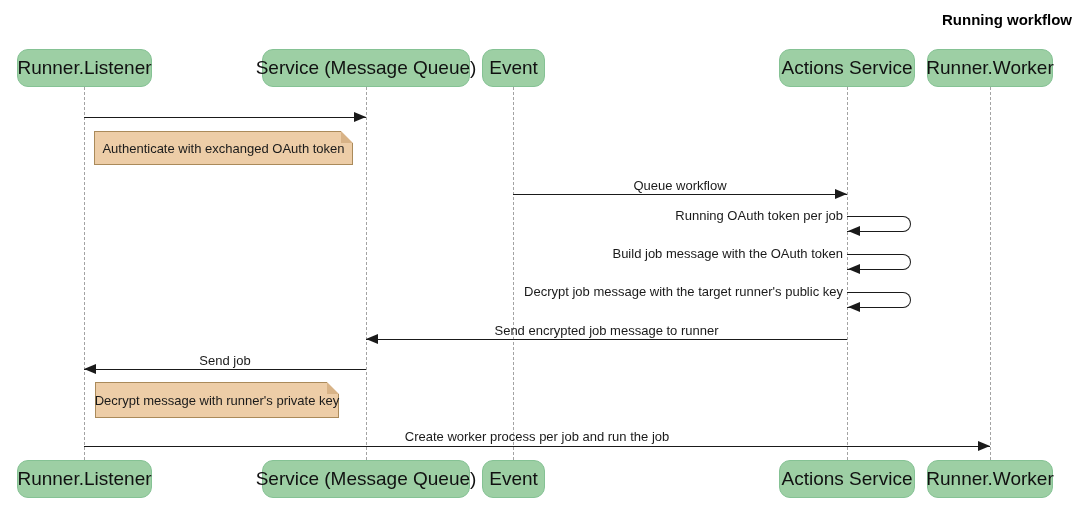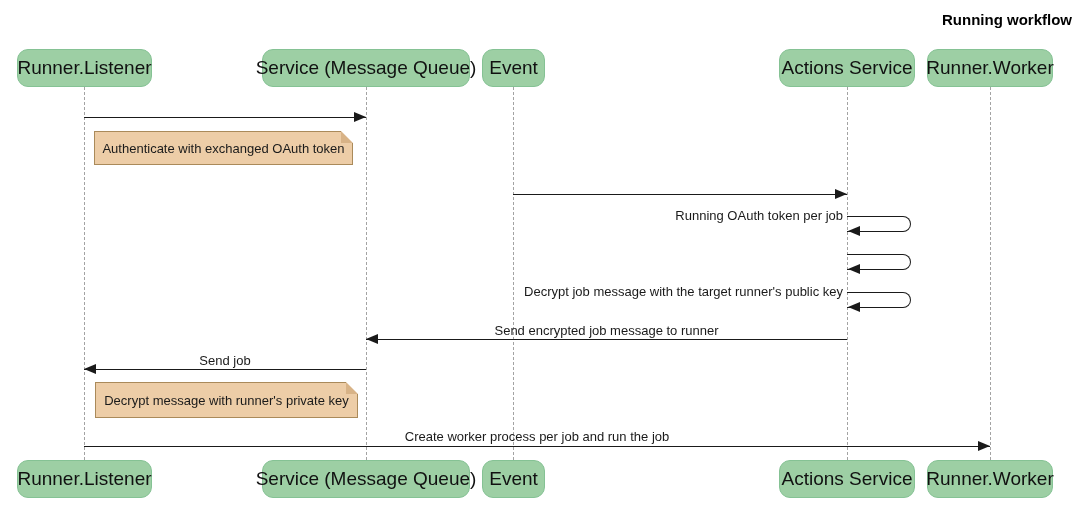--- a/index.html
+++ b/index.html
@@ -84,43 +84,45 @@
   <div class="actor" style="left:927px;top:49px;width:126px;">Runner.Worker</div>
 
   <div class="line" style="left:84px;top:117px;width:282px;"></div>
   <div class="arr-r" style="left:354px;top:112px;"></div>
 
   <div class="note" style="left:94px;top:131px;width:259px;height:34px;">
     <span>Authenticate with exchanged OAuth token</span>
     <span class="fold"></span>
   </div>
 
+  <div class="mlabel" style="left:513px;top:179px;width:334px;">Queue workflow</div>
   <div class="line" style="left:513px;top:194px;width:334px;"></div>
   <div class="arr-r" style="left:835px;top:189px;"></div>
 
   <div class="loop-label" style="top:209px;">Running OAuth token per job</div>
   <div class="loop" style="top:216px;"></div>
   <div class="arr-l" style="left:848px;top:226px;"></div>
 
+  <div class="loop-label" style="top:247px;">Build job message with the OAuth token</div>
   <div class="loop" style="top:254px;"></div>
   <div class="arr-l" style="left:848px;top:264px;"></div>
 
   <div class="loop-label" style="top:285px;">Decrypt job message with the target runner's public key</div>
   <div class="loop" style="top:292px;"></div>
   <div class="arr-l" style="left:848px;top:302px;"></div>
 
   <div class="mlabel" style="left:366px;top:324px;width:481px;">Send encrypted job message to runner</div>
   <div class="line" style="left:366px;top:339px;width:481px;"></div>
   <div class="arr-l" style="left:366px;top:334px;"></div>
 
   <div class="mlabel" style="left:84px;top:354px;width:282px;">Send job</div>
   <div class="line" style="left:84px;top:369px;width:282px;"></div>
   <div class="arr-l" style="left:84px;top:364px;"></div>
 
-  <div class="note" style="left:95px;top:382px;width:263px;height:36px;">
+  <div class="note" style="left:95px;top:382px;width:244px;height:36px;">
     <span>Decrypt message with runner's private key</span>
     <span class="fold"></span>
   </div>
 
   <div class="mlabel" style="left:84px;top:430px;width:906px;">Create worker process per job and run the job</div>
   <div class="line" style="left:84px;top:446px;width:906px;"></div>
   <div class="arr-r" style="left:978px;top:441px;"></div>
 
   <div class="actor" style="left:17px;top:460px;width:135px;">Runner.Listener</div>
   <div class="actor" style="left:262px;top:460px;width:208px;">Service (Message Queue)</div>

